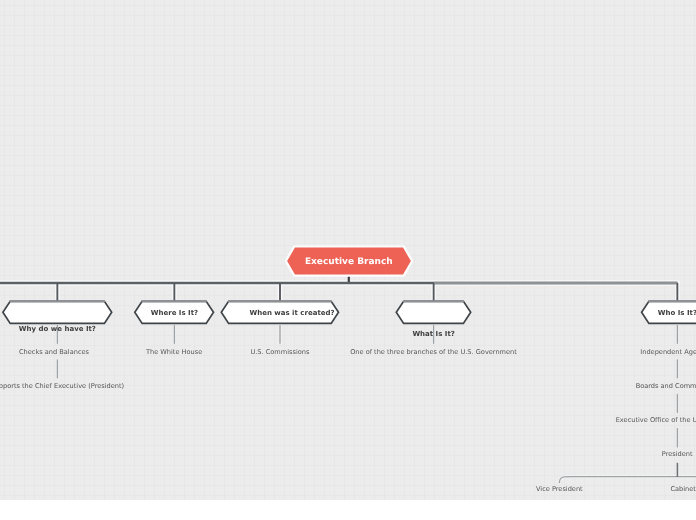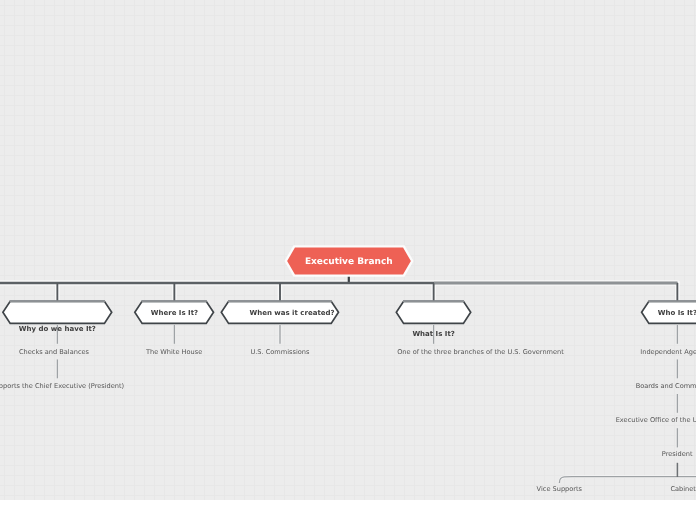--- a/index.html
+++ b/index.html
@@ -106,22 +106,22 @@
   <div class="hexcap" style="left:57.4px;top:302px;margin-top:22px;">Why do we have It?</div>
   <div class="hexcap" style="left:174.4px;top:308.2px;">Where Is It?</div>
   <div class="hexcap" style="left:280px;top:308.2px;margin-left:12px;">When was it created?</div>
   <div class="hexcap" style="left:433.6px;top:308.2px;margin-top:21px;">What Is It?</div>
   <div class="hexcap" style="left:677.4px;top:308.2px;">Who Is It?</div>
 
   <div class="leaf" style="left:54px;top:346.5px;">Checks and Balances</div>
   <div class="leaf" style="left:57.3px;top:380.5px;">Supports the Chief Executive (President)</div>
   <div class="leaf" style="left:174.1px;top:346.5px;">The White House</div>
   <div class="leaf" style="left:279.9px;top:346.5px;">U.S. Commissions</div>
-  <div class="leaf" style="left:433.5px;top:346.5px;margin-left:47px;">One of the three branches of the U.S. Government</div>
+  <div class="leaf" style="left:433.5px;top:346.5px;">One of the three branches of the U.S. Government</div>
   <div class="leaf" style="left:677.2px;top:346.5px;">Independent Agencies</div>
   <div class="leaf" style="left:677.2px;top:380.5px;">Boards and Commissions</div>
   <div class="leaf" style="left:677.2px;top:415px;">Executive Office of the U.S. President</div>
   <div class="leaf" style="left:677.2px;top:449px;">President</div>
-  <div class="leaf" style="left:559.3px;top:483.5px;">Vice Supports</div>
+  <div class="leaf" style="left:559.3px;top:483.5px;">Vice President</div>
   <div class="leaf" style="left:683.2px;top:483.5px;">Cabinet</div>
   </div>
 
 </div>
 
 </body></html>

